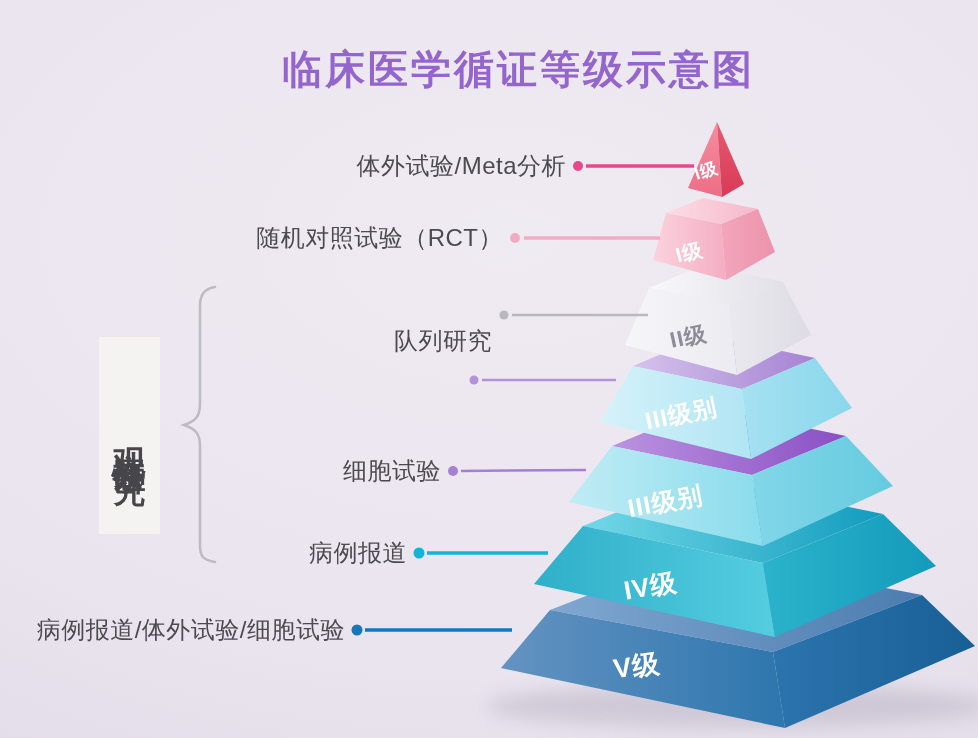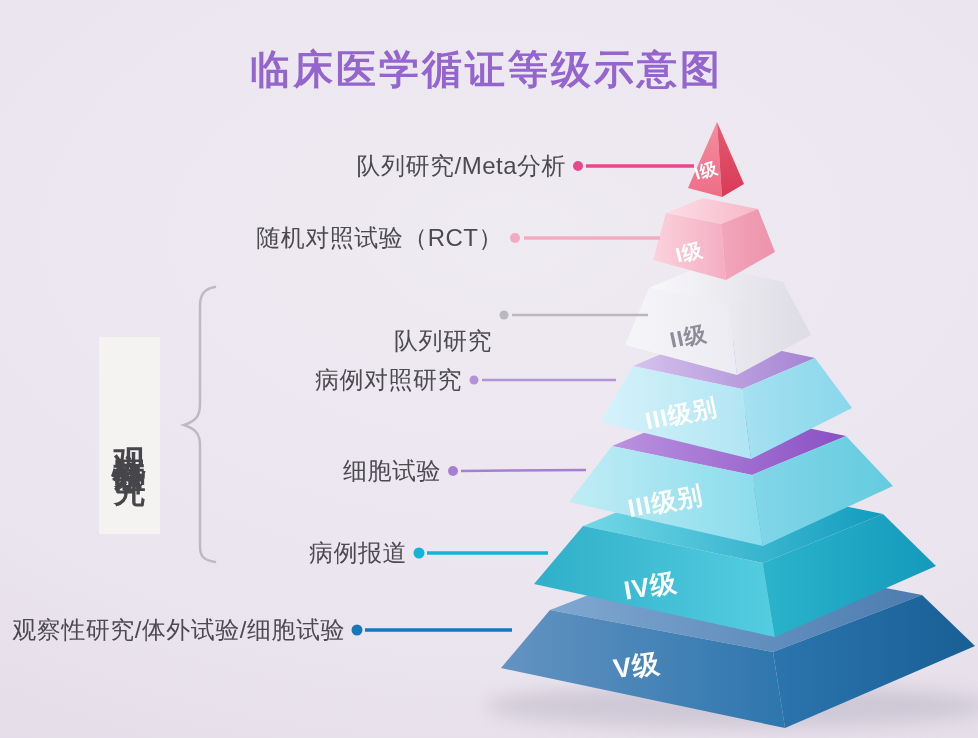--- a/index.html
+++ b/index.html
@@ -4,21 +4,21 @@
 <style>
   html,body{margin:0;padding:0;}
   body{font-family:"Liberation Sans","DejaVu Sans",sans-serif;}
   #stage{
     position:relative;width:978px;height:738px;overflow:hidden;
     background:radial-gradient(130% 105% at 52% 32%, #efebf2 0%, #eae4ee 55%, #ded7e5 100%);
   }
   #pyr-svg{position:absolute;left:0;top:0;}
   .page-title{
     position:absolute;left:250px;top:42px;width:505px;height:52px;
-    text-align:left;font-size:40px;font-weight:600;letter-spacing:3px;
+    text-align:right;font-size:40px;font-weight:600;letter-spacing:3px;
     white-space:nowrap;
   }
   .ann-label{
     position:absolute;height:32px;line-height:32px;
     font-size:24px;font-weight:500;white-space:nowrap;text-align:right;
     letter-spacing:0.5px;
   }
   .group-box{
     position:absolute;left:99px;top:337px;width:61px;height:197px;
     display:flex;align-items:flex-start;justify-content:center;
@@ -185,23 +185,22 @@
       <circle id="conn-dot-5" cx="419" cy="553" r="5.5" fill="#10b5d8"></circle>
       <line id="conn-line-6" x1="365" y1="630" x2="512" y2="630" stroke-width="3.5" stroke="#1678b9"></line>
       <circle id="conn-dot-6" cx="357" cy="630" r="5.5" fill="#1678b9"></circle>
     </g>
 
     <path id="brace" d="M 215 287 C 203 289 200 296 200 306 L 200 404 C 200 416 196 421 184 425 C 196 429 200 434 200 446 L 200 546 C 200 556 203 560 215 562" fill="none" stroke-width="2.5" stroke-linecap="round" stroke="#bdbbc2"></path>
   </svg>
 
   <div class="page-title" style="color: rgb(149, 101, 206);">临床医学循证等级示意图</div>
 
-  <div class="ann-label" style="top: 150px; right: 412px; color: rgb(75, 74, 79);">队列研究/Meta分析</div>
+  <div class="ann-label" style="top: 150px; right: 412px; color: rgb(75, 74, 79);">体外试验/Meta分析</div>
   <div class="ann-label" style="top: 222px; right: 475px; color: rgb(75, 74, 79);">随机对照试验（RCT）</div>
   <div class="ann-label" style="top: 299px; right: 486px; color: rgb(75, 74, 79); margin-top: 26px;">队列研究</div>
-  <div class="ann-label" style="top: 364px; right: 516px; color: rgb(75, 74, 79);">病例对照研究</div>
   <div class="ann-label" style="top: 455px; right: 537px; color: rgb(75, 74, 79);">细胞试验</div>
   <div class="ann-label" style="top: 537px; right: 571px; color: rgb(75, 74, 79);">病例报道</div>
-  <div class="ann-label" style="top: 614px; right: 633px; color: rgb(75, 74, 79);">观察性研究/体外试验/细胞试验</div>
+  <div class="ann-label" style="top: 614px; right: 633px; color: rgb(75, 74, 79);">病例报道/体外试验/细胞试验</div>
 
   <div class="group-box" style="background: rgb(244, 243, 241); color: rgb(71, 70, 75);">观察性研究</div>
 
 </div>
 
 </body></html>

